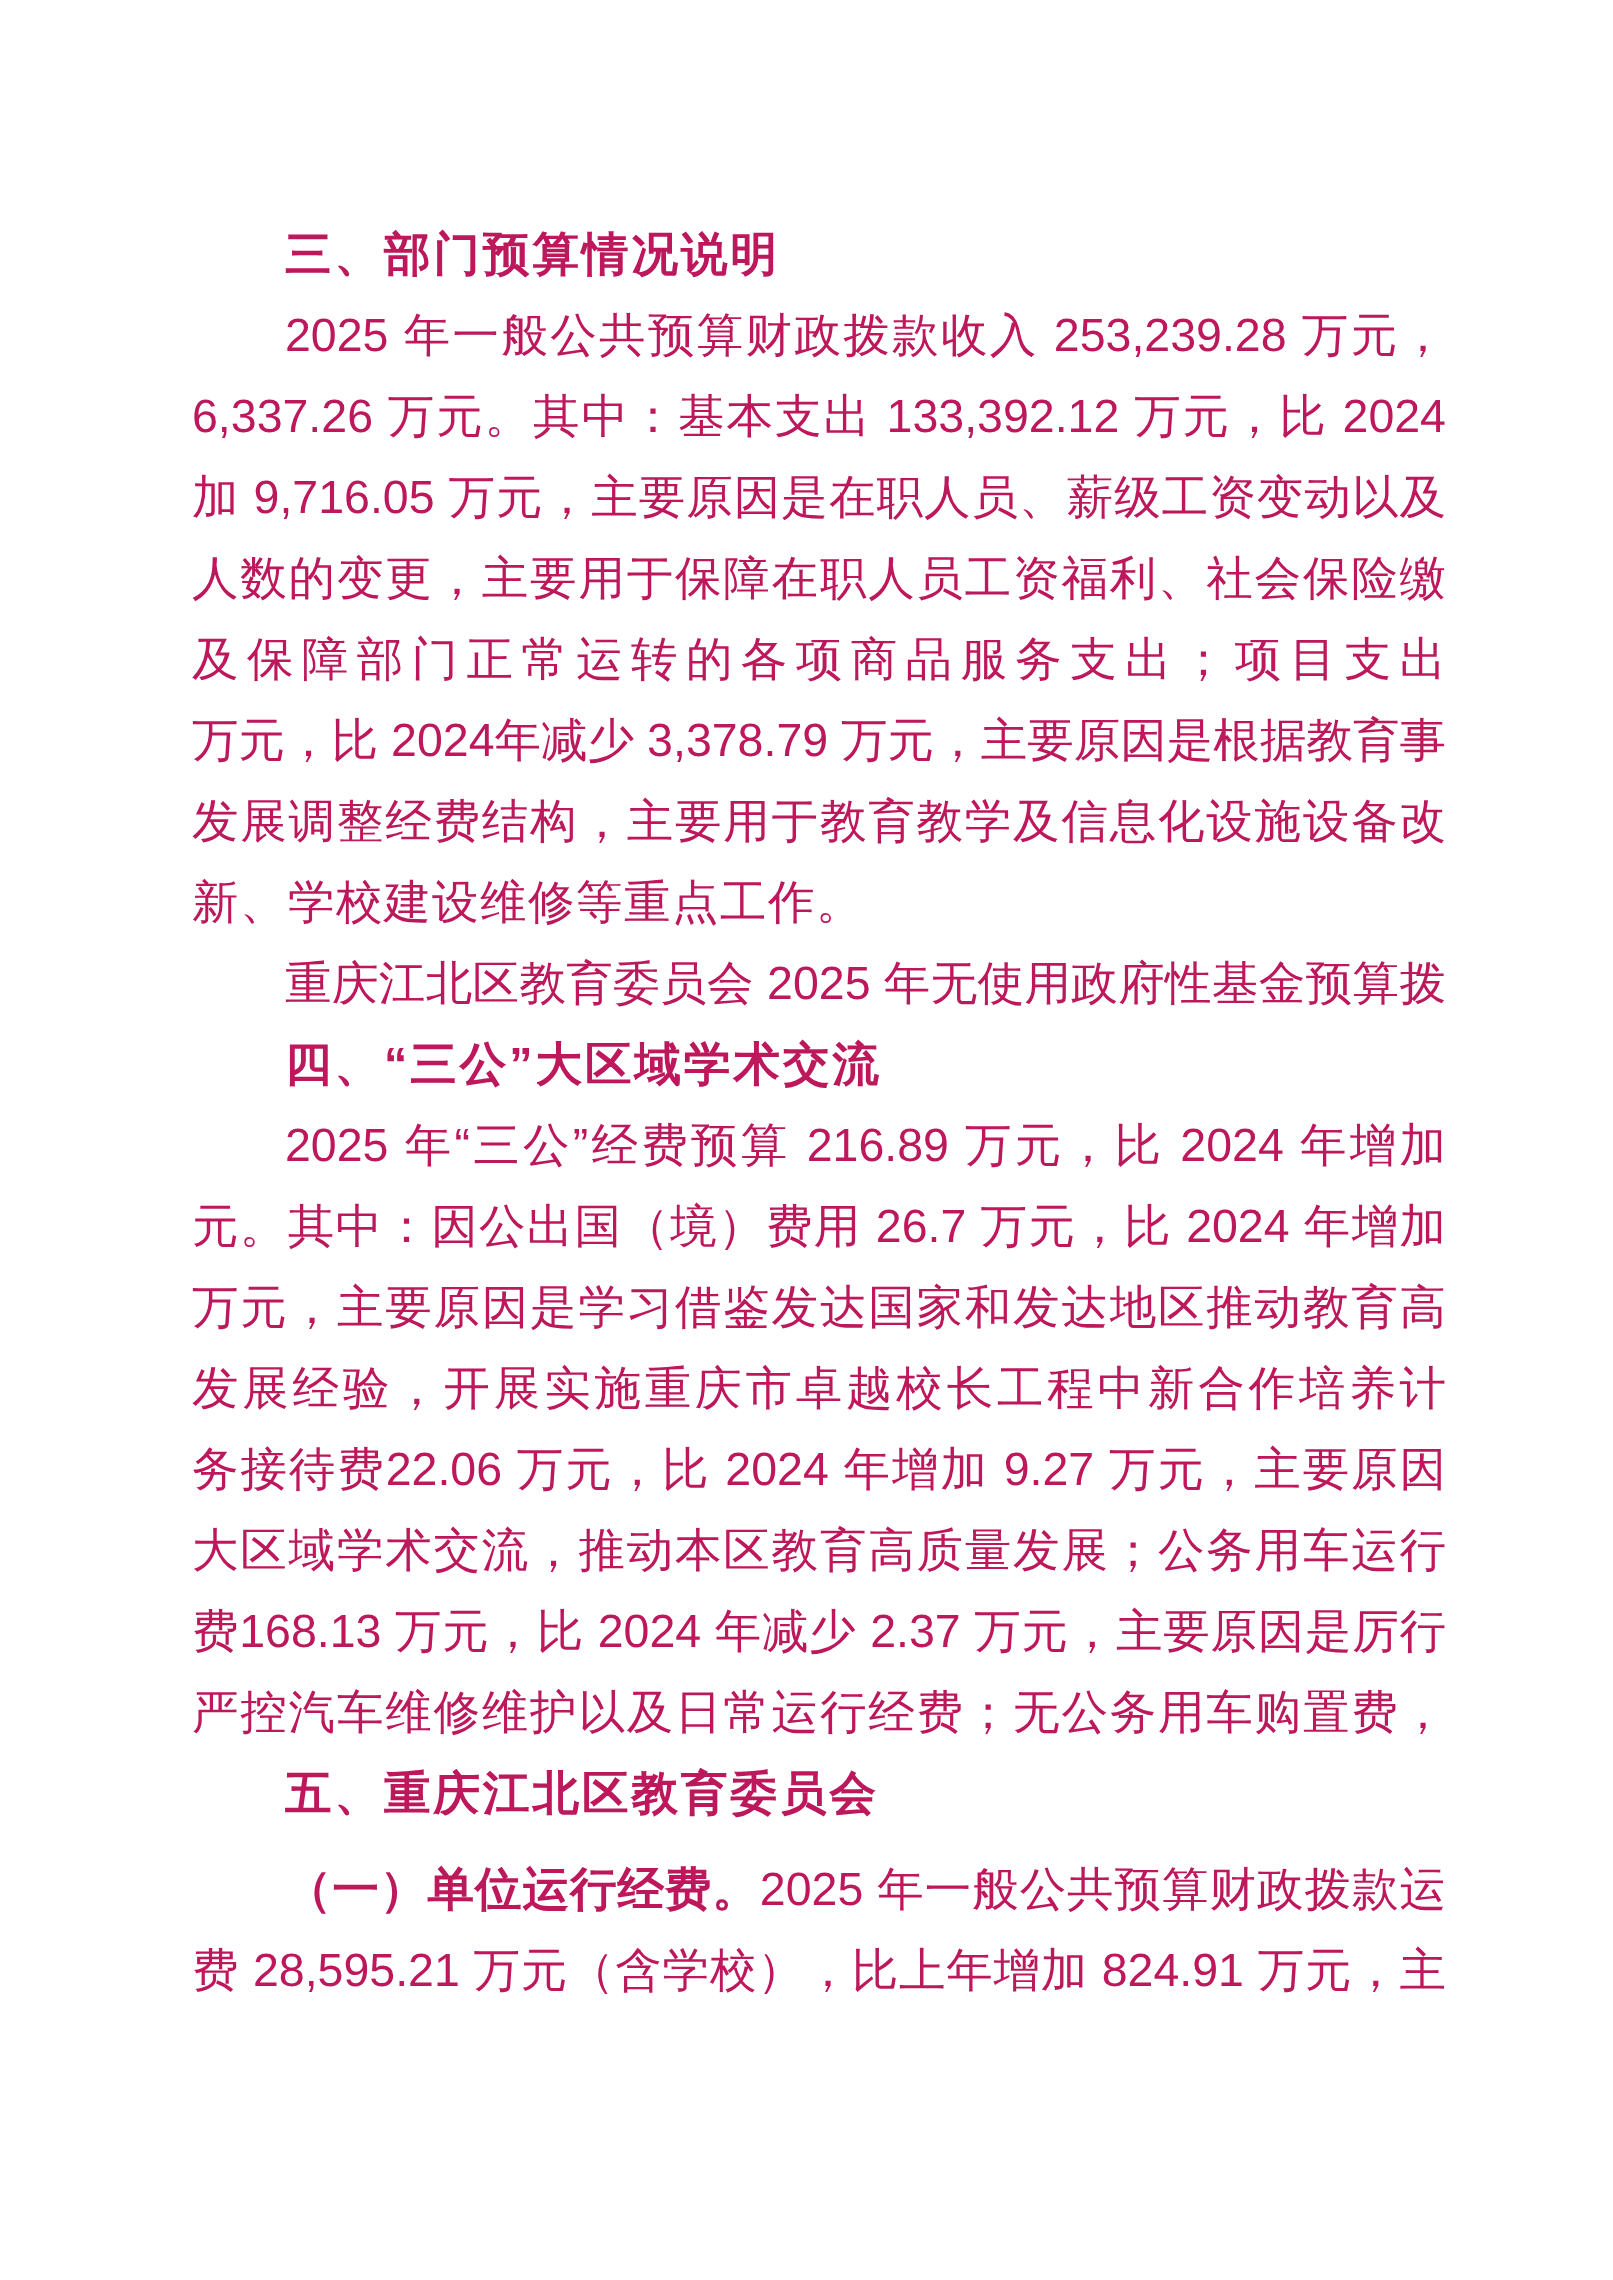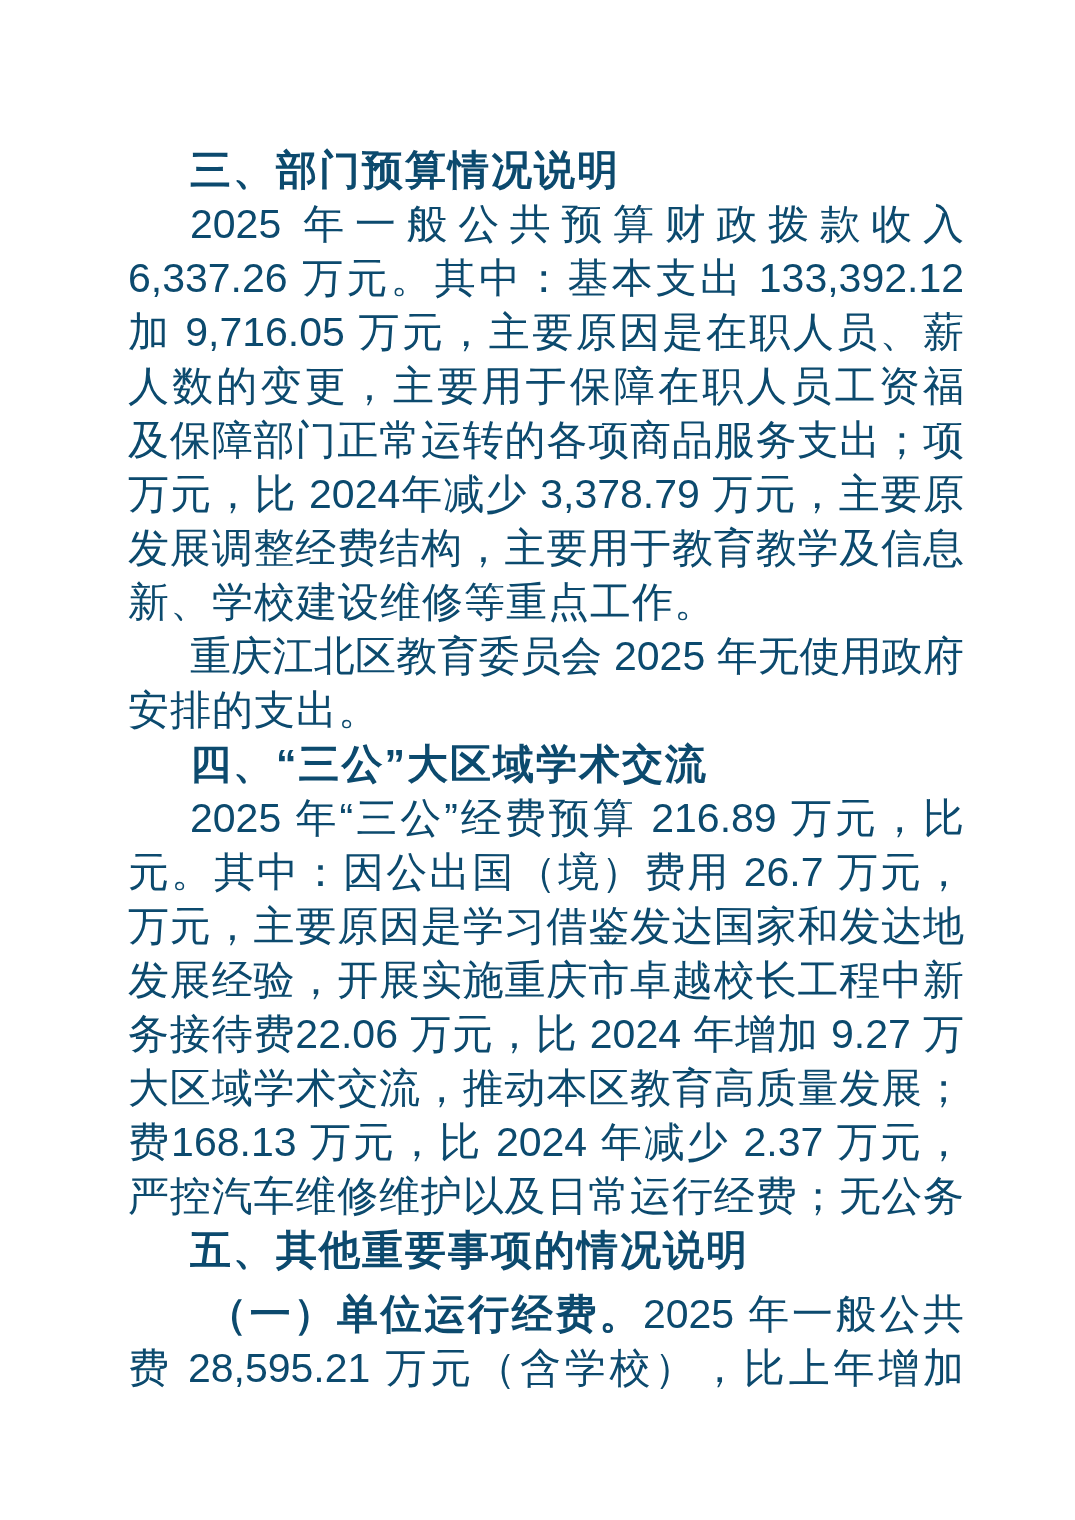--- a/index.html
+++ b/index.html
@@ -17,66 +17,65 @@
     inset: 0;
     background: #ffffff;
   }
   .content {
     position: absolute;
     left: 128px;
     top: 143px;
     width: 836px;
   }
   .line {
-    font-size: 41px;
+    font-size: 31px;
     line-height: 54px;
     height: 54px;
     overflow: visible;
     white-space: nowrap;
-    color: #0c4a6e;
+    color: #be185d;
   }
   .line.body { letter-spacing: 1px; }
   .line.justify {
     white-space: normal;
     letter-spacing: 0;
     text-align: justify;
     text-align-last: justify;
     height: 54px;
     overflow: hidden;
   }
   .line.heading {
     font-weight: 700;
     letter-spacing: 2px;
   }
   .line.indent { padding-left: 62px; }
   .line.extra-top { margin-top: 10px; }
-  .lead { font-weight: 700; margin-left: 16px; }
+  .lead { font-weight: 700; }
 </style>
 </head>
 <body style="background: rgb(255, 255, 255); color: rgb(0, 0, 0);">
 
 <div class="page">
   <div class="content" id="doc">
       <div class="line heading indent"><span>三、部门预算情况说明</span></div>
       <div class="line body indent justify"><span>2025 年一般公共预算财政拨款收入 253,239.28 万元，一般</span></div>
       <div class="line body justify"><span>6,337.26 万元。其中：基本支出 133,392.12 万元，比 2024 年增</span></div>
       <div class="line body justify"><span>加 9,716.05 万元，主要原因是在职人员、薪级工资变动以及学生</span></div>
       <div class="line body justify"><span>人数的变更，主要用于保障在职人员工资福利、社会保险缴费以</span></div>
       <div class="line body justify"><span>及保障部门正常运转的各项商品服务支出；项目支出 11,9847.16</span></div>
       <div class="line body justify"><span>万元，比 2024年减少 3,378.79 万元，主要原因是根据教育事业</span></div>
       <div class="line body justify"><span>发展调整经费结构，主要用于教育教学及信息化设施设备改造更</span></div>
       <div class="line body"><span>新、学校建设维修等重点工作。</span></div>
       <div class="line body indent justify"><span>重庆江北区教育委员会 2025 年无使用政府性基金预算拨款</span></div>
-      <div class="line body"><span>安排的支出。</span></div>
       <div class="line heading indent"><span>四、“三公”大区域学术交流</span></div>
       <div class="line body indent justify"><span>2025 年“三公”经费预算 216.89 万元，比 2024 年增加 33.6万</span></div>
       <div class="line body justify"><span>元。其中：因公出国（境）费用 26.7 万元，比 2024 年增加 26.7</span></div>
       <div class="line body justify"><span>万元，主要原因是学习借鉴发达国家和发达地区推动教育高质量</span></div>
       <div class="line body justify"><span>发展经验，开展实施重庆市卓越校长工程中新合作培养计划；公</span></div>
       <div class="line body justify"><span>务接待费22.06 万元，比 2024 年增加 9.27 万元，主要原因是加</span></div>
       <div class="line body justify"><span>大区域学术交流，推动本区教育高质量发展；公务用车运行维护</span></div>
       <div class="line body justify"><span>费168.13 万元，比 2024 年减少 2.37 万元，主要原因是厉行节约，</span></div>
       <div class="line body justify"><span>严控汽车维修维护以及日常运行经费；无公务用车购置费，较</span></div>
-      <div class="line heading indent"><span>五、其他重要事项的情况说明</span></div>
+      <div class="line heading indent"><span>五、重庆江北区教育委员会</span></div>
       <div class="line body indent justify extra-top"><span class="lead">（一）单位运行经费。</span><span>2025 年一般公共预算财政拨款运行经</span></div>
       <div class="line body justify"><span>费 28,595.21 万元（含学校），比上年增加 824.91 万元，主要原因</span></div>
     </div>
 </div>
 
 </body></html>

